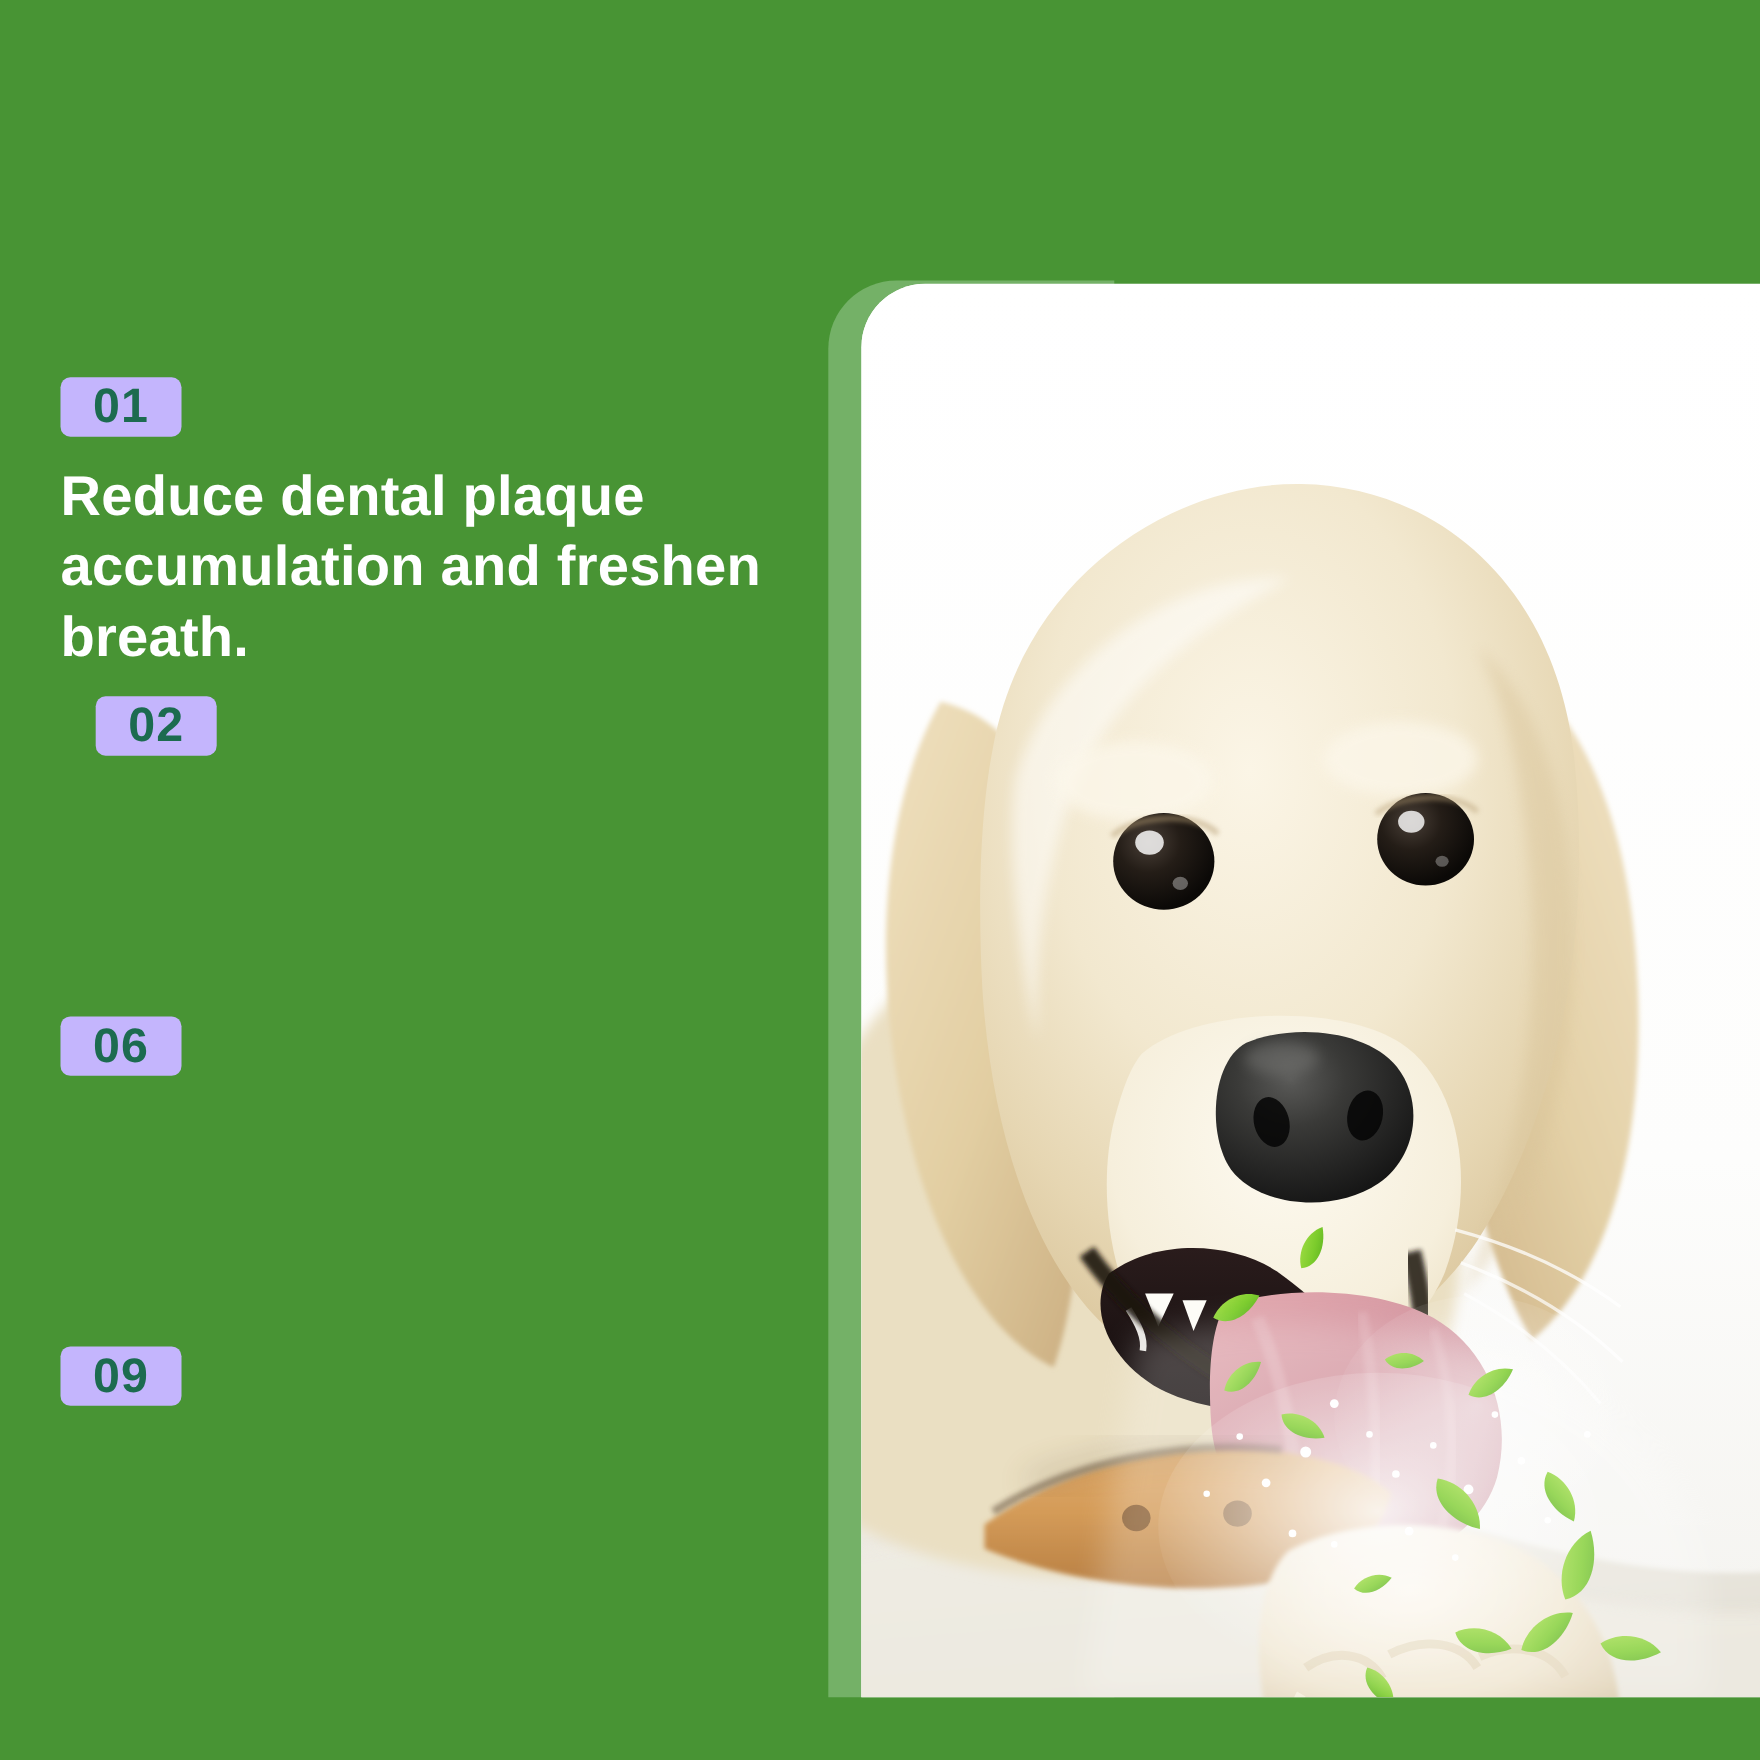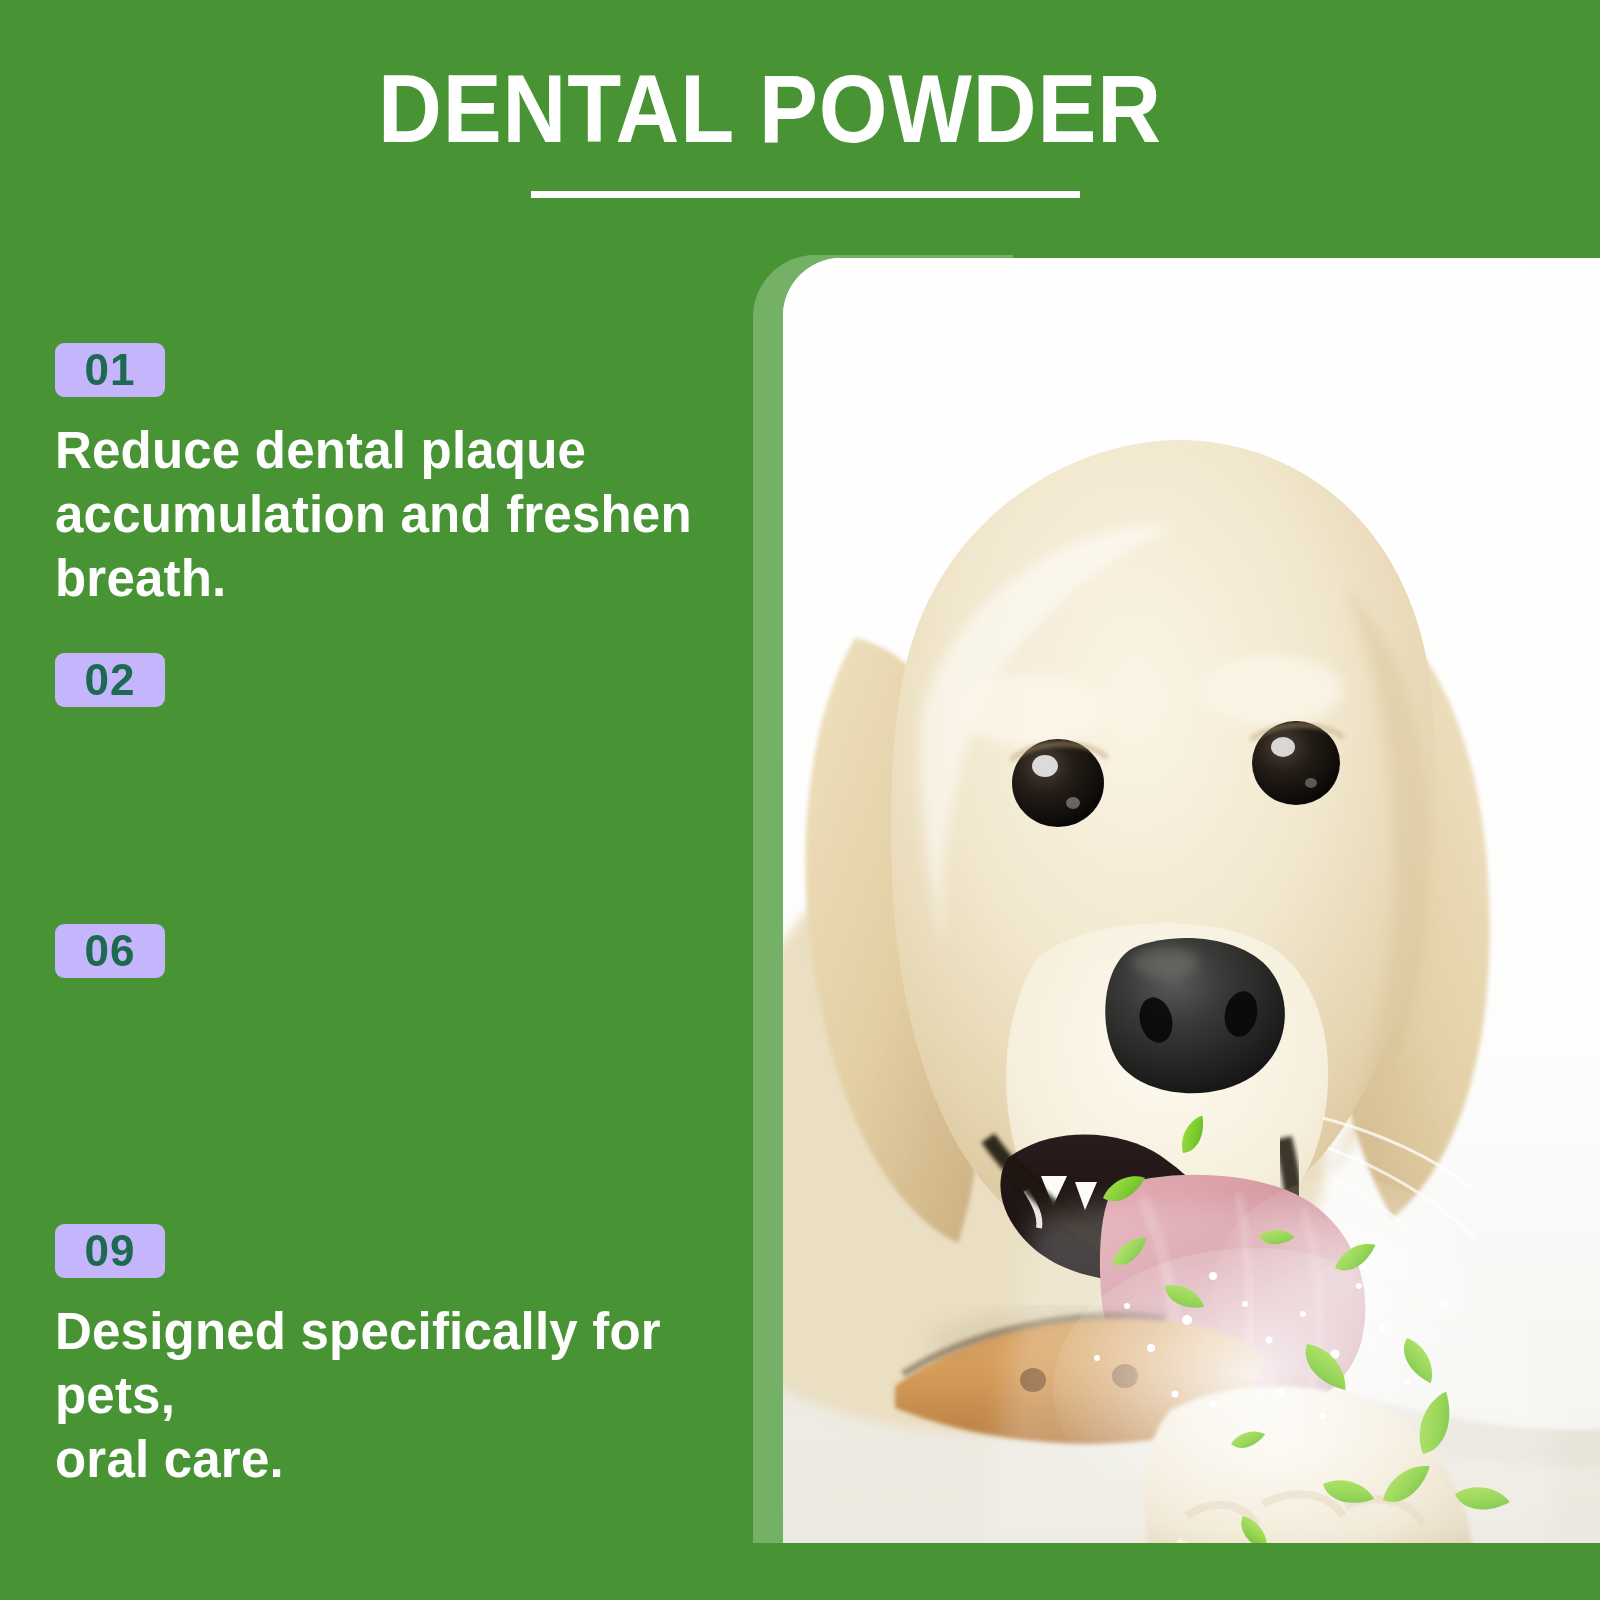--- a/index.html
+++ b/index.html
@@ -58,21 +58,21 @@
     left: 0;
     top: 300px;
     width: 740px;
   }
   .feature {
     position: absolute;
     left: 55px;
     width: 680px;
   }
   .feature-1 { top: 43px; }
-  .feature-2 { top: 353px; }
+  .feature-2 { top: 333px; margin-left: 32px; }
   .feature-3 { top: 624px; }
   .feature-4 { top: 924px; }
 
   .badge {
     display: inline-block;
     min-width: 110px;
     height: 54px;
     box-sizing: border-box;
     background: #c4b5fd;
     border-radius: 9px;
@@ -123,24 +123,20 @@
     display: block;
     width: 817px;
     height: 1285px;
   }
 </style>
 </head>
 <body>
 
 <div id="poster">
 
-  <div class="header">
-    <div class="title">DENTAL POWDER</div>
-    <div class="title-rule"></div>
-  </div>
 
   <div class="photo-accent"></div>
 
   <div class="photo-frame">
     <svg viewBox="0 0 817 1285" preserveAspectRatio="xMidYMid slice">
       <defs>
         <linearGradient id="bgWhite" x1="0" y1="0" x2="0" y2="1">
           <stop offset="0%" stop-color="#ffffff"></stop>
           <stop offset="62%" stop-color="#fdfdfc"></stop>
           <stop offset="100%" stop-color="#f3f2ee"></stop>
@@ -378,19 +374,17 @@
     <div class="feature feature-2">
       <div class="badge">02</div>
     </div>
 
     <div class="feature feature-3">
       <div class="badge">06</div>
     </div>
 
     <div class="feature feature-4">
       <div class="badge">09</div>
-      <div class="feature-text">Designed specifically for pets,
-oral care.</div>
     </div>
 
   </div>
 
 </div>
 
 </body></html>

